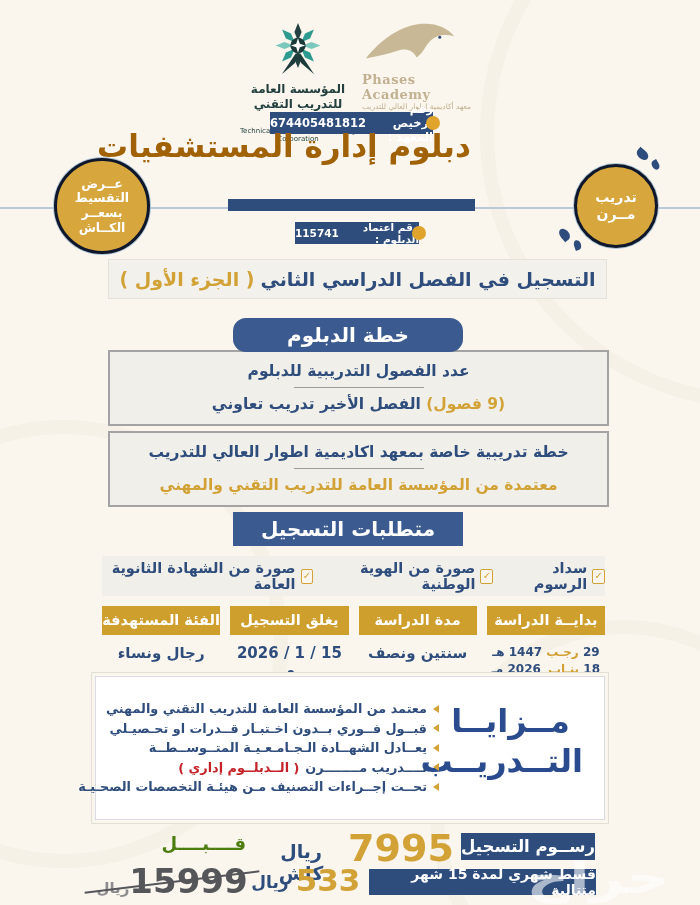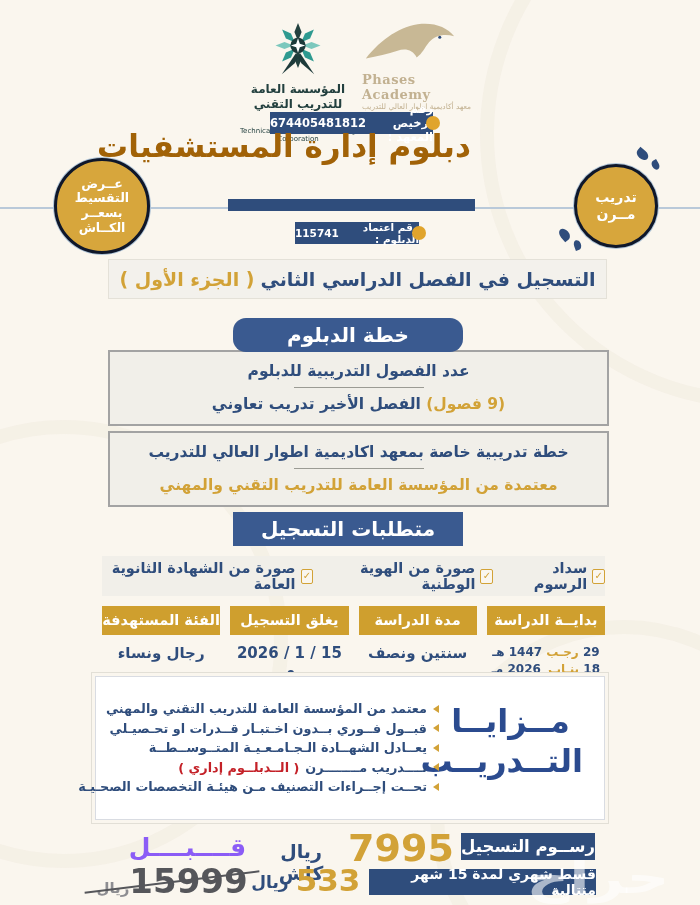--- a/index.html
+++ b/index.html
@@ -119,21 +119,21 @@
   .benefit-list .red{color:#c42128;}
 
   
   .fee-badge{top:833px;left:461px;width:134px;height:27px;font-size:16.5px;}
   .inst-badge{top:869px;left:369px;width:227px;height:26px;font-size:14px;}
   .fee-amount{position:absolute;top:826px;left:348px;width:106px;text-align:center;
     font-size:38px;font-weight:bold;color:#d2a237;z-index:1;}
   .fee-unit{position:absolute;top:840px;left:255px;width:92px;text-align:center;font-size:19px;
     font-weight:bold;color:#2f4d7c;direction:rtl;z-index:1;}
   .before-label{position:absolute;top:833px;left:138px;width:108px;text-align:right;
-    font-size:25px;font-weight:bold;color:#8b5cf6;direction:rtl;z-index:1;}
+    font-size:18px;font-weight:bold;color:#4d7c0f;direction:rtl;z-index:1;}
   .old-price{position:absolute;top:861px;left:88px;width:168px;text-align:center;direction:rtl;z-index:1;color:#55565a;}
   .old-amount{font-size:34px;font-weight:bold;}
   .old-unit{font-size:15px;font-weight:bold;color:#8d8d91;}
   .strike{position:absolute;top:20px;left:-4px;width:176px;height:2px;background:#55565a;transform:rotate(-7deg);}
   .inst-amount{position:absolute;top:862px;left:295px;width:66px;text-align:center;
     font-size:31px;font-weight:bold;color:#d2a237;z-index:1;}
   .inst-unit{position:absolute;top:872px;left:248px;width:44px;text-align:center;font-size:17px;
     font-weight:bold;color:#2f4d7c;direction:rtl;z-index:1;}
 
   .watermark{position:absolute;top:852px;left:545px;font-size:44px;font-weight:bold;

